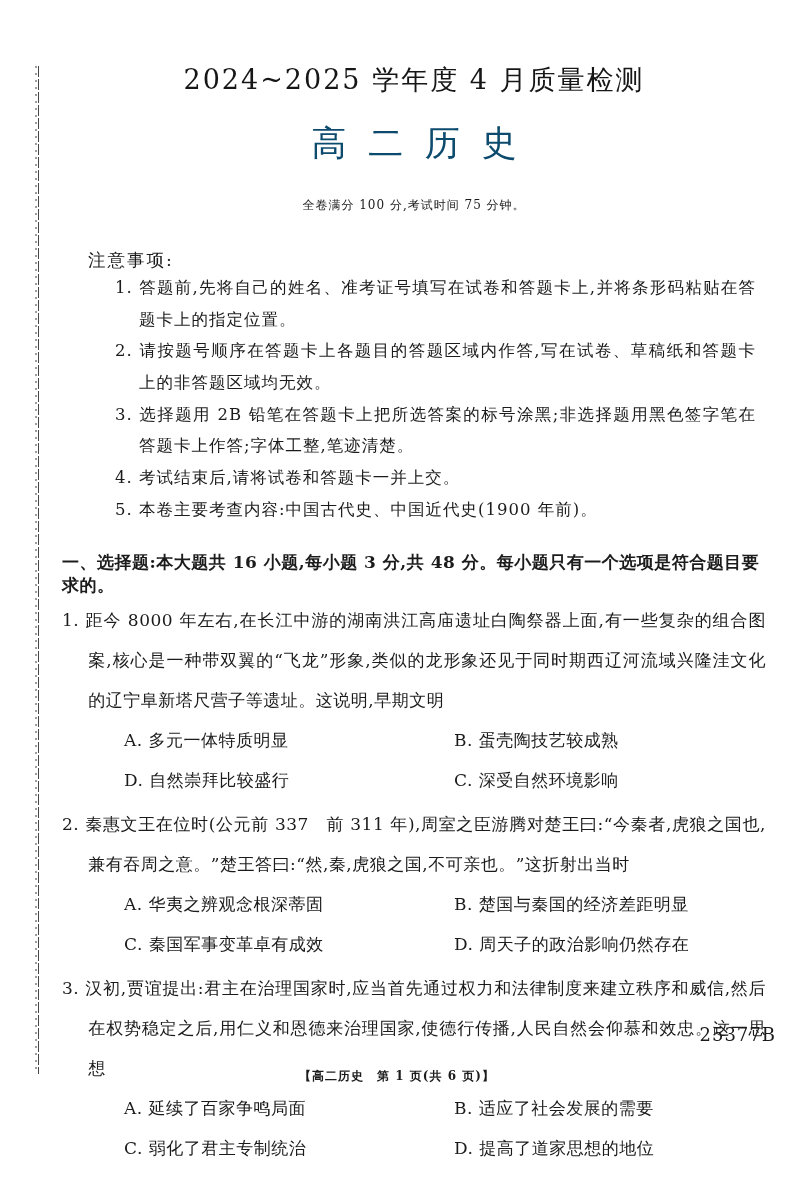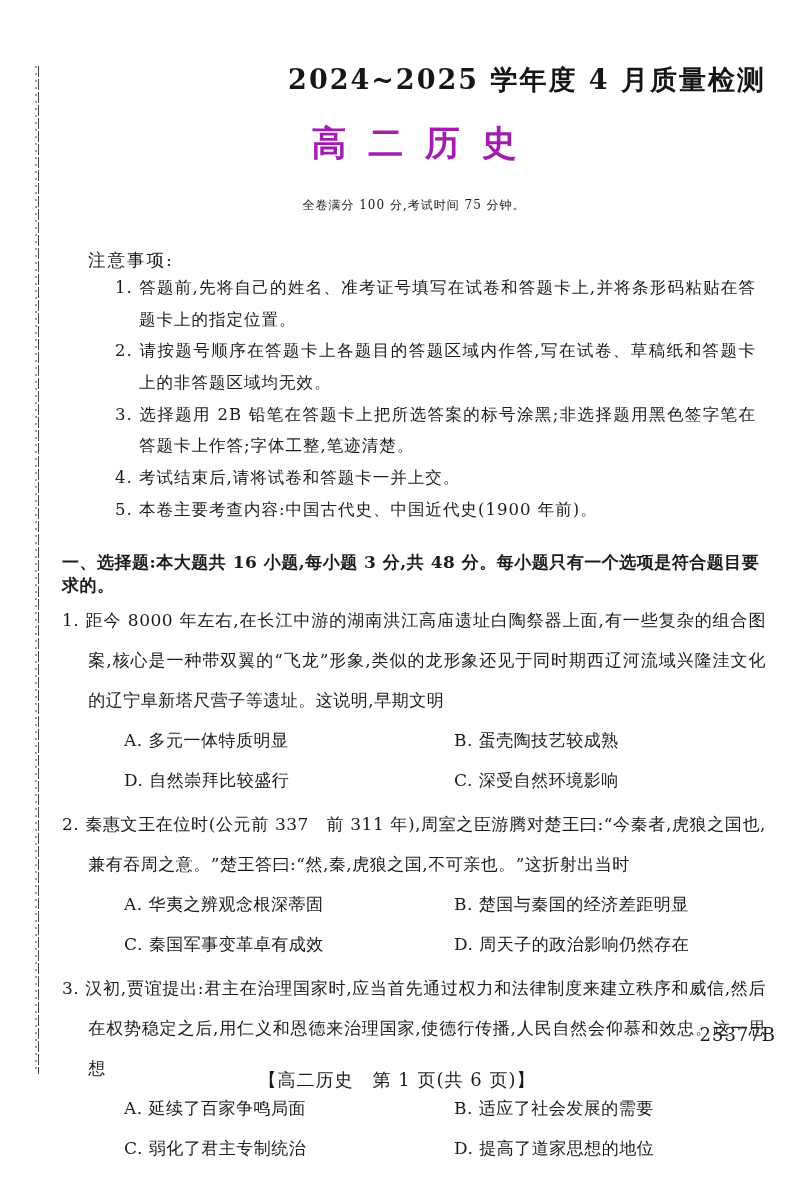--- a/index.html
+++ b/index.html
@@ -23,34 +23,34 @@
     width: 8px; height: 1008px;
     background:
       repeating-linear-gradient(to bottom, rgba(40,40,40,0.85) 0 11px, rgba(40,40,40,0) 11px 13px) 5px 0 / 1px 100% no-repeat,
       repeating-linear-gradient(to bottom, rgba(60,60,60,0.5) 0 2px, rgba(0,0,0,0) 2px 7px) 2px 0 / 2px 100% no-repeat;
   }
   .content {
     position: relative;
     padding: 62px 28px 0 62px;
   }
   .exam-title {
-    text-align: right;
+    text-align: center;
     font-size: 27px;
     letter-spacing: 2px;
-    font-weight: 700;
+    font-weight: 400;
     color: #161616;
   }
   .subject-title {
     text-align: center;
     font-size: 35px;
-    font-weight: bold;
+    font-weight: normal;
     letter-spacing: 0.62em;
     padding-left: 0.62em;
     margin-top: 22px;
-    color: #a21caf;
+    color: #0c4a6e;
   }
   .exam-info {
     text-align: center;
     font-size: 12px;
     margin-top: 30px;
     letter-spacing: 1px;
   }
   .notices { margin-top: 34px; }
   .notices-heading {
     font-size: 17.5px;
@@ -89,22 +89,22 @@
     font-size: 17px;
     line-height: 2.35;
     padding-left: 62px;
     letter-spacing: 0.5px;
   }
   .footer-label {
     position: absolute;
     left: 0; right: 0;
     top: 1068px;
     text-align: center;
-    font-size: 18px;
-    font-weight: normal;
+    font-size: 12px;
+    font-weight: bold;
     letter-spacing: 1px;
   }
   .paper-code {
     position: absolute;
     right: 18px;
     top: 1024px;
     font-size: 18px;
     letter-spacing: 1px;
     font-weight: normal;
     margin-left: 10px;

